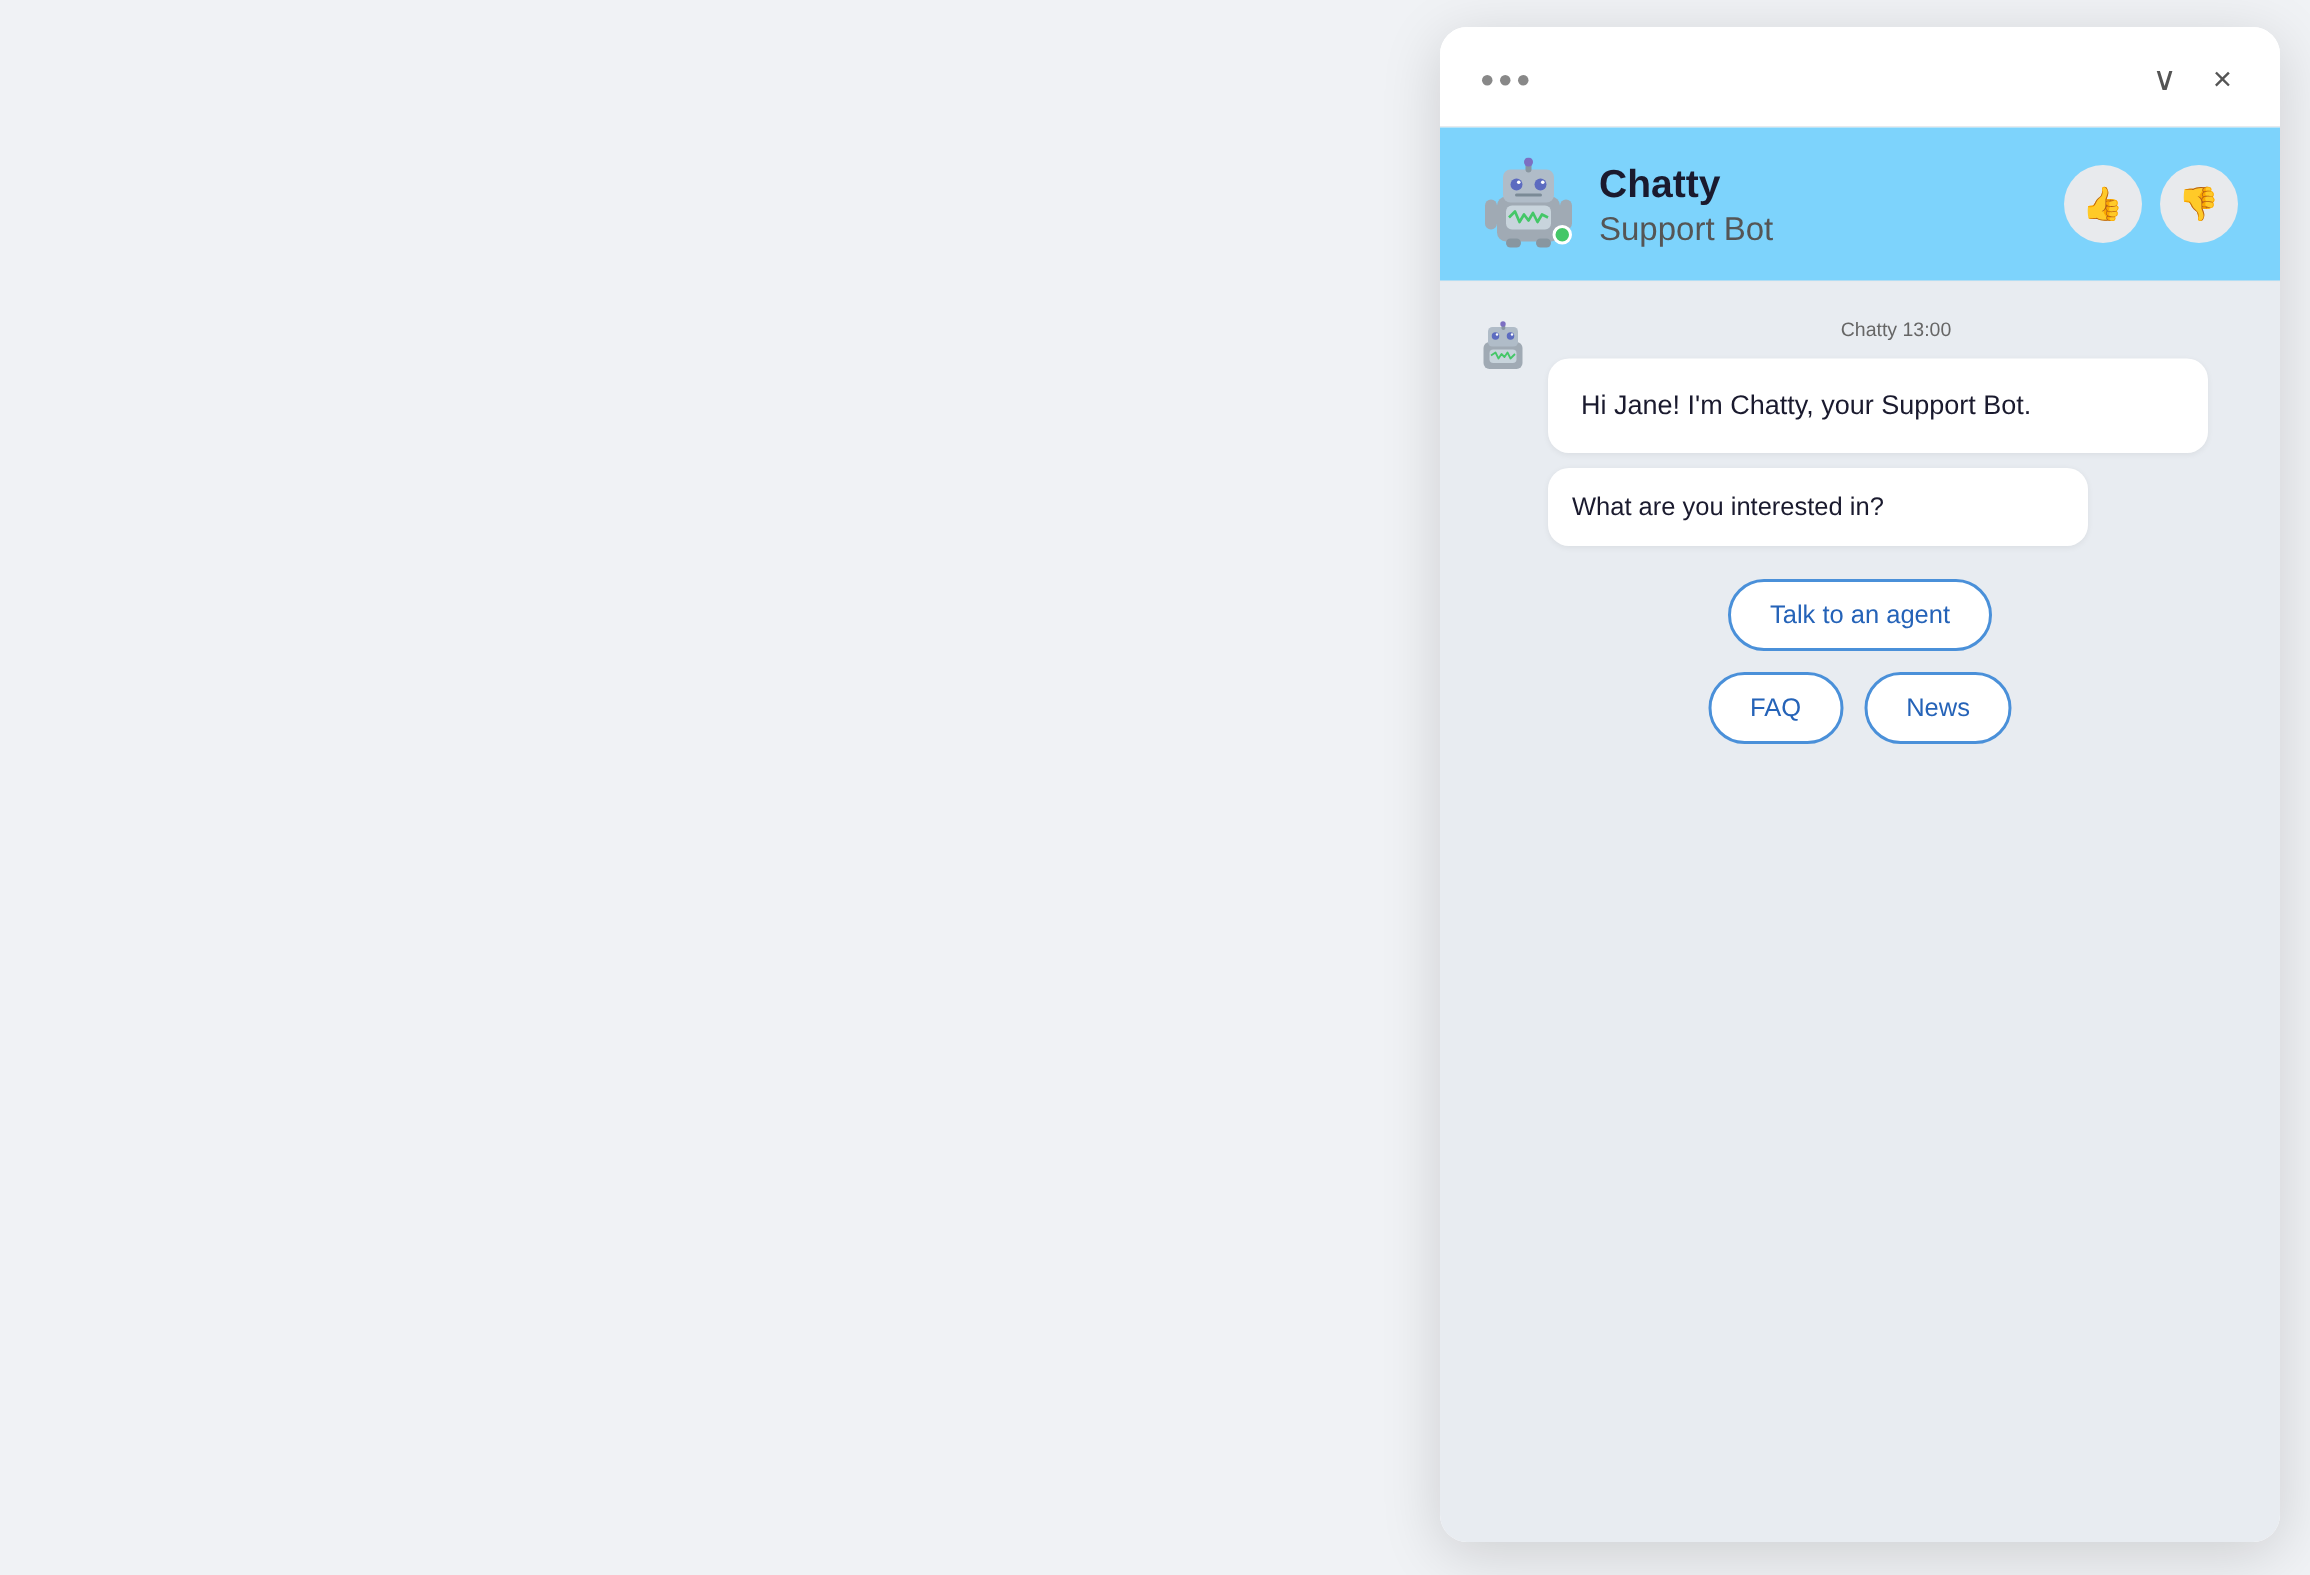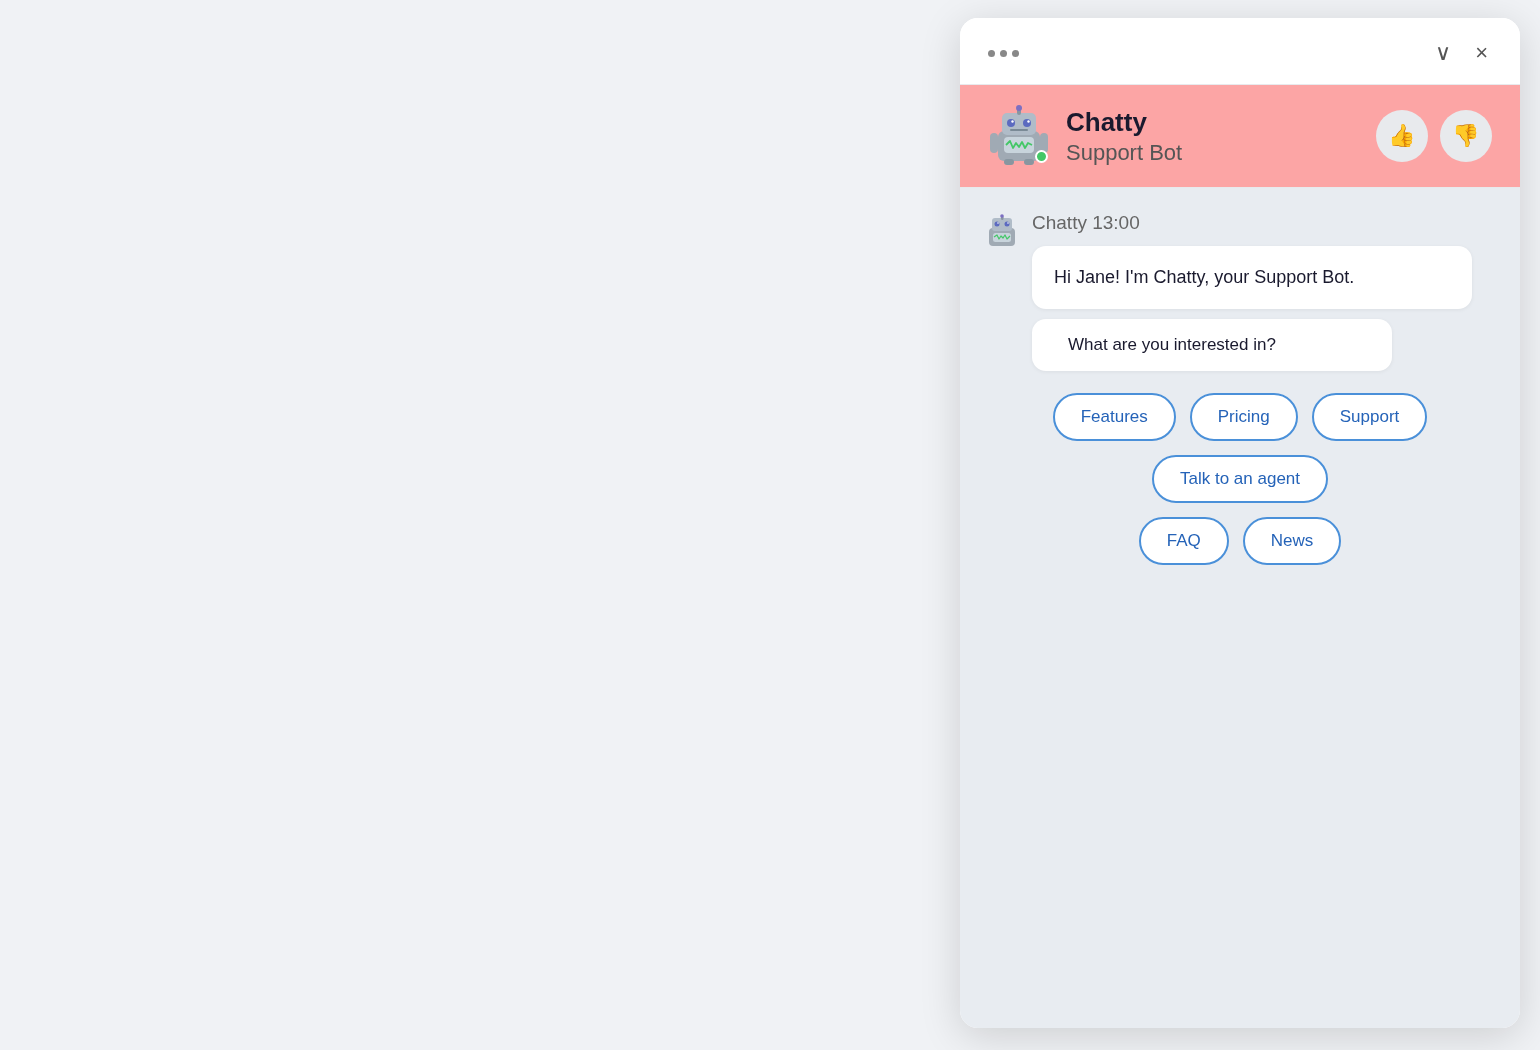--- a/index.html
+++ b/index.html
@@ -65,21 +65,21 @@
       line-height: 1;
       padding: 2px 4px;
     }
 
     
     .chat-bot-header {
       display: flex;
       align-items: center;
       justify-content: space-between;
       padding: 20px 28px;
-      background: #fca5a5;
+      background: #7dd3fc;
       border-bottom: 1px solid #e8eaed;
     }
 
     .bot-info {
       display: flex;
       align-items: center;
       gap: 16px;
     }
 
     .bot-avatar-wrap {
@@ -161,40 +161,41 @@
     }
 
     .message-content {
       display: flex;
       flex-direction: column;
       gap: 10px;
       flex: 1;
     }
 
     .message-meta {
-      font-size: 19px;
+      font-size: 13px;
       color: #666;
       margin-bottom: 2px;
+      text-align: center;
     }
 
     .message-bubble {
       background: #ffffff;
       border-radius: 14px;
       padding: 18px 22px;
       font-size: 18px;
       color: #1a1a2e;
       line-height: 1.5;
       max-width: 440px;
       box-shadow: 0 1px 4px rgba(0,0,0,0.06);
     }
 
     .message-bubble-secondary {
       background: #ffffff;
       border-radius: 14px;
-      padding: 16px 36px;
+      padding: 16px 16px;
       font-size: 17px;
       color: #1a1a2e;
       max-width: 360px;
       box-shadow: 0 1px 4px rgba(0,0,0,0.06);
     }
 
     
     .options-area {
       display: flex;
       flex-direction: column;
@@ -305,25 +306,20 @@
       </div>
       <div class="message-content">
         <div class="message-meta">Chatty 13:00</div>
         <div class="message-bubble">Hi Jane! I'm Chatty, your Support Bot.</div>
         <div class="message-bubble-secondary">What are you interested in?</div>
       </div>
     </div>
 
     <div class="options-area">
       <div class="options-row">
-        <button class="option-btn">Features</button>
-        <button class="option-btn">Pricing</button>
-        <button class="option-btn">Support</button>
-      </div>
-      <div class="options-row">
         <button class="option-btn">Talk to an agent</button>
       </div>
       <div class="options-row">
         <button class="option-btn">FAQ</button>
         <button class="option-btn">News</button>
       </div>
     </div>
 
   </div>
 </div>

